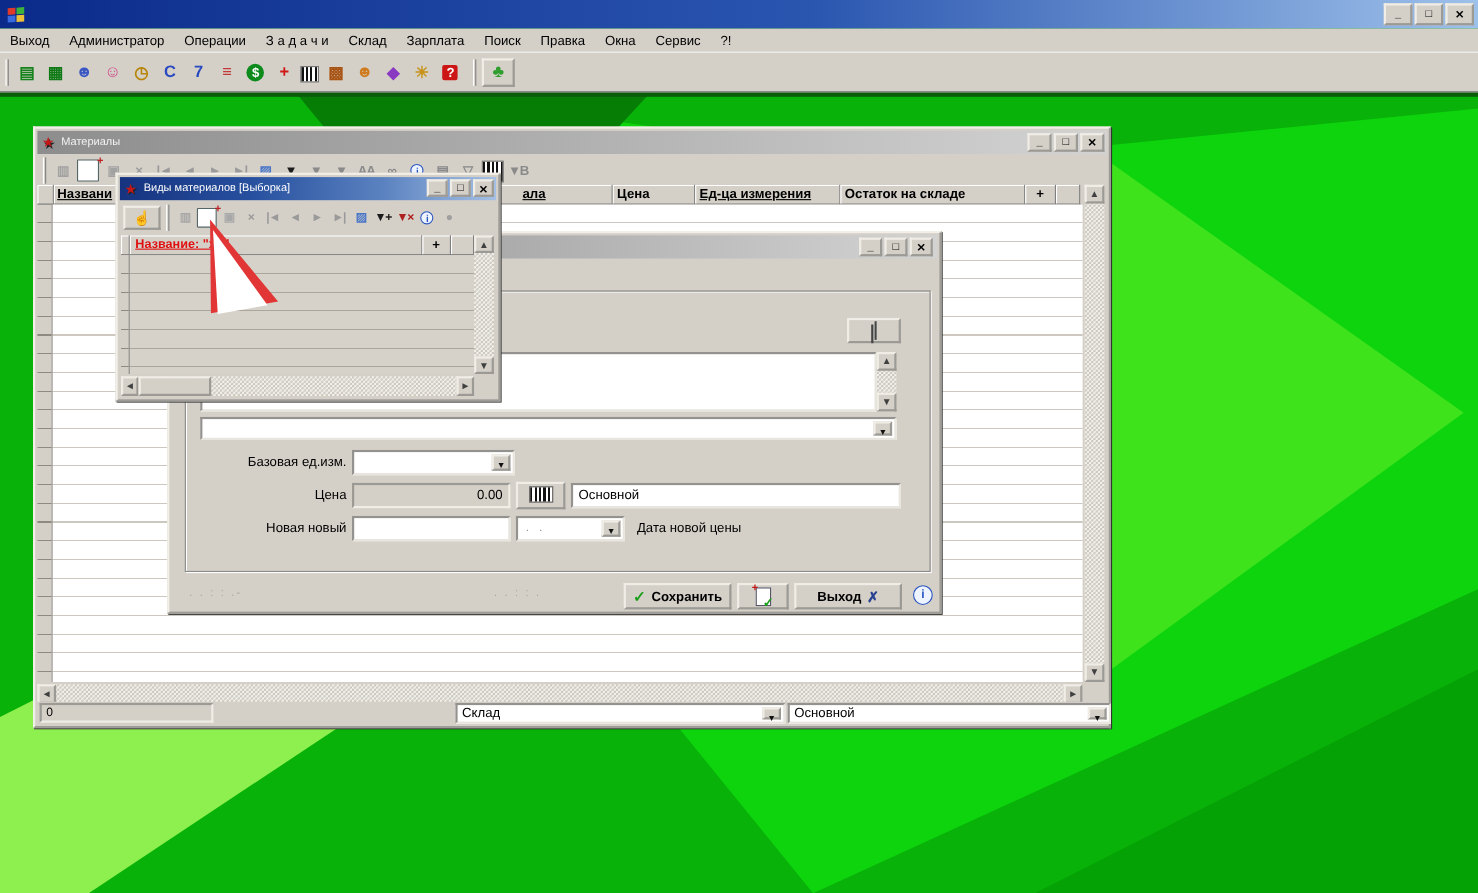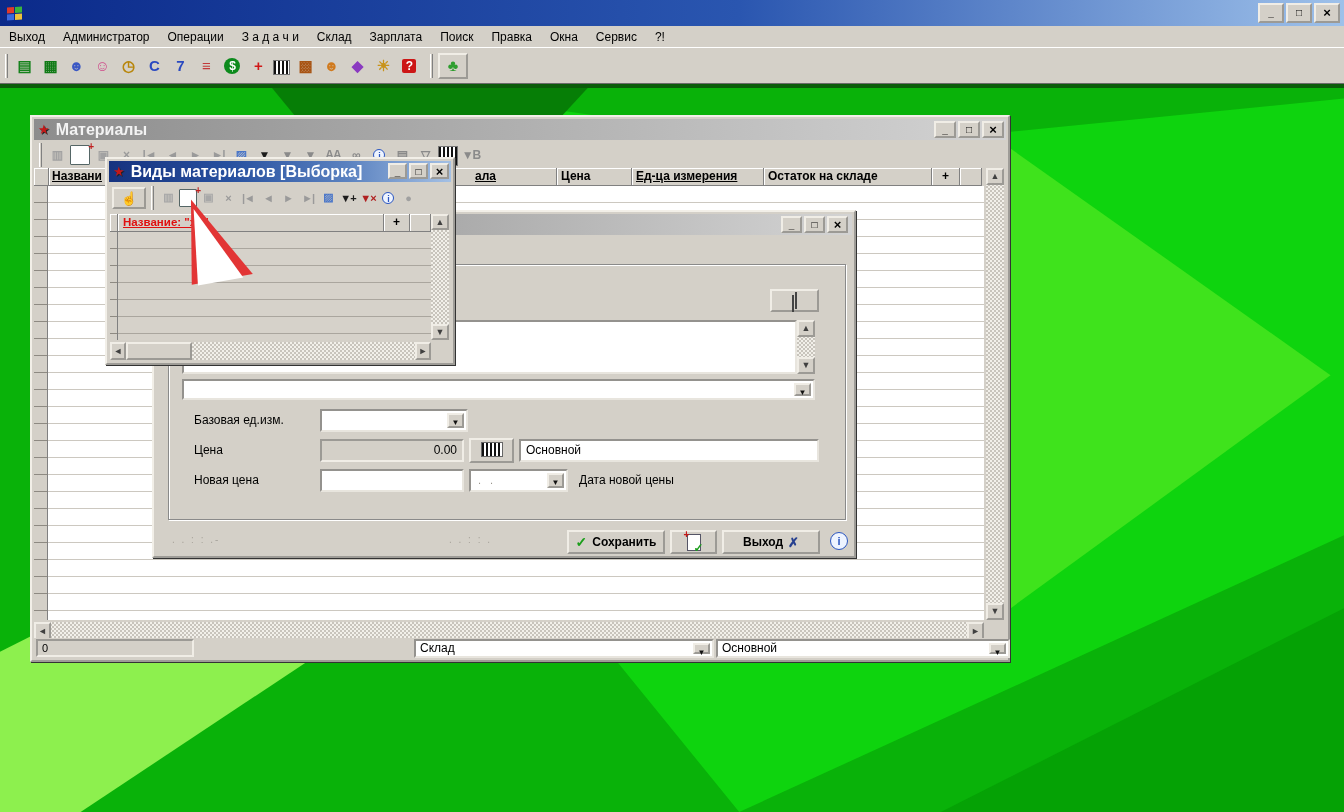--- a/index.html
+++ b/index.html
@@ -18,21 +18,21 @@
   .sh-strip{position:absolute;left:0;right:0;top:84px;height:4px;background:#0a5c0a;}
 
   
   .b3{background:#d4d0c8;border:2px outset #f0ede6;}
   .inset{background:#d4d0c8;border:2px inset #f0ede6;}
   .field{background:#fff;border:2px inset #e8e5de;}
   .win{position:absolute;background:#d4d0c8;border:2px outset #f2efe8;box-shadow:1px 1px 0 #333;}
   .tbar{position:absolute;left:2px;right:2px;top:2px;height:21px;display:flex;align-items:center;}
   .tgray{background:linear-gradient(90deg,#8d8d8d,#d3d3d3);color:#f3f3f3;}
   .tblue{background:linear-gradient(90deg,#16337f 0%,#27509f 35%,#5b82c0 70%,#a4c0e4 100%);color:#fff;}
-  .tbar .ttl{font-weight:bold;font-size:16px;white-space:nowrap;margin-left:6px;}
+  .tbar .ttl{font-weight:normal;font-size:10px;white-space:nowrap;margin-left:6px;}
   .star{color:#c41818;font-size:13px;margin-left:4px;text-shadow:1px 1px 0 #222;}
   .cbtns{position:absolute;right:2px;top:2px;display:flex;gap:2px;}
   .cb{width:21px;height:16px;background:#d4d0c8;border:2px outset #f0ede6;color:#000;
       font-weight:bold;font-size:10px;line-height:11px;text-align:center;padding:0;cursor:default;}
   .cb.x{font-size:13px;line-height:11px;}
 
   
   .track{background-image:linear-gradient(45deg,#c8c4bc 25%,transparent 25%,transparent 75%,#c8c4bc 75%),
     linear-gradient(45deg,#c8c4bc 25%,#f2f0ea 25%,#f2f0ea 75%,#c8c4bc 75%);
     background-size:4px 4px;background-position:0 0,2px 2px;}
@@ -100,21 +100,21 @@
   .vhdr{position:absolute;left:3px;top:55px;height:18px;}
   .vrows{position:absolute;left:11px;top:73px;width:313px;height:108px;}
   .vsel{position:absolute;left:3px;top:73px;width:8px;height:108px;}
   .redflt{color:#e01010;font-weight:bold;font-size:11.5px;line-height:17px;padding-left:5px;}
 
   
   #wdlg{left:152px;top:210px;width:704px;height:348px;z-index:20;}
   #wdlg .cb{width:21px;height:17px;}
   .grp{position:absolute;left:14px;top:52px;width:678px;height:256px;border:1px solid #8a8a8a;box-shadow:1px 1px 0 #fff,inset 1px 1px 0 #fff;}
   .lbl{position:absolute;font-size:12px;line-height:23px;white-space:nowrap;}
-  .rlbl{width:133px;left:40px;}
+  .rlbl{text-align:right;width:133px;left:28px;}
   .copyic{position:relative;width:13px;height:11px;background:#fff;border:1px solid #444;box-shadow:-3px 3px 0 -1px #d4d0c8,-3px 3px 0 0 #444;margin:4px 0 0 2px;}
   .bc{display:inline-block;width:22px;height:15px;background:repeating-linear-gradient(90deg,#111 0 2px,#fff 2px 4px);border:1px solid #666;}
   .dots{position:absolute;color:#a8a49c;font-size:10px;letter-spacing:2px;}
   .dbtn{position:absolute;height:24px;font-weight:bold;font-size:12px;display:flex;align-items:center;justify-content:center;gap:5px;}
   .chk{color:#1a9e1a;font-size:14px;font-weight:bold;}
   .crs{color:#27408f;font-size:13px;font-weight:bold;}
   .infoic{position:absolute;width:18px;height:18px;border-radius:50%;border:1px solid #2a55c0;color:#2a55c0;
     background:#eef4ff;font-weight:bold;font-size:11px;text-align:center;line-height:17px;}
   .ndoc{position:relative;width:14px;height:17px;background:#fff;border:1px solid #556;}
   .ndoc .chk{position:absolute;right:-4px;bottom:-5px;font-size:12px;}
@@ -371,21 +371,21 @@
       <button class="dd"></button>
     </div>
 
     <div class="lbl rlbl" style="top:227px;">Цена</div>
     <div class="inset" style="position:absolute;left:166px;top:227px;width:144px;height:23px;font-size:12px;line-height:19px;text-align:right;padding-right:5px;">0.00</div>
     <button class="b3" style="position:absolute;left:315px;top:226px;width:45px;height:25px;">
       <span class="bc"></span>
     </button>
     <div class="field" style="position:absolute;left:365px;top:227px;width:300px;height:23px;font-size:12px;line-height:19px;padding-left:5px;">Основной</div>
 
-    <div class="lbl rlbl" style="top:257px;">Новая цена</div>
+    <div class="lbl rlbl" style="top:257px;">Новая новый</div>
     <div class="field" style="position:absolute;left:166px;top:257px;width:144px;height:23px;"></div>
     <div class="field" style="position:absolute;left:315px;top:257px;width:99px;height:23px;color:#9a968e;font-size:11px;line-height:19px;padding-left:7px;letter-spacing:3px;">
       <span>. .</span>
       <button class="dd"></button>
     </div>
     <div class="lbl" style="left:425px;top:257px;">Дата новой цены</div>
 
     <span class="dots" style="left:18px;top:322px;">. .    : : .-</span>
     <span class="dots" style="left:295px;top:322px;">. .  : : .</span>
 

